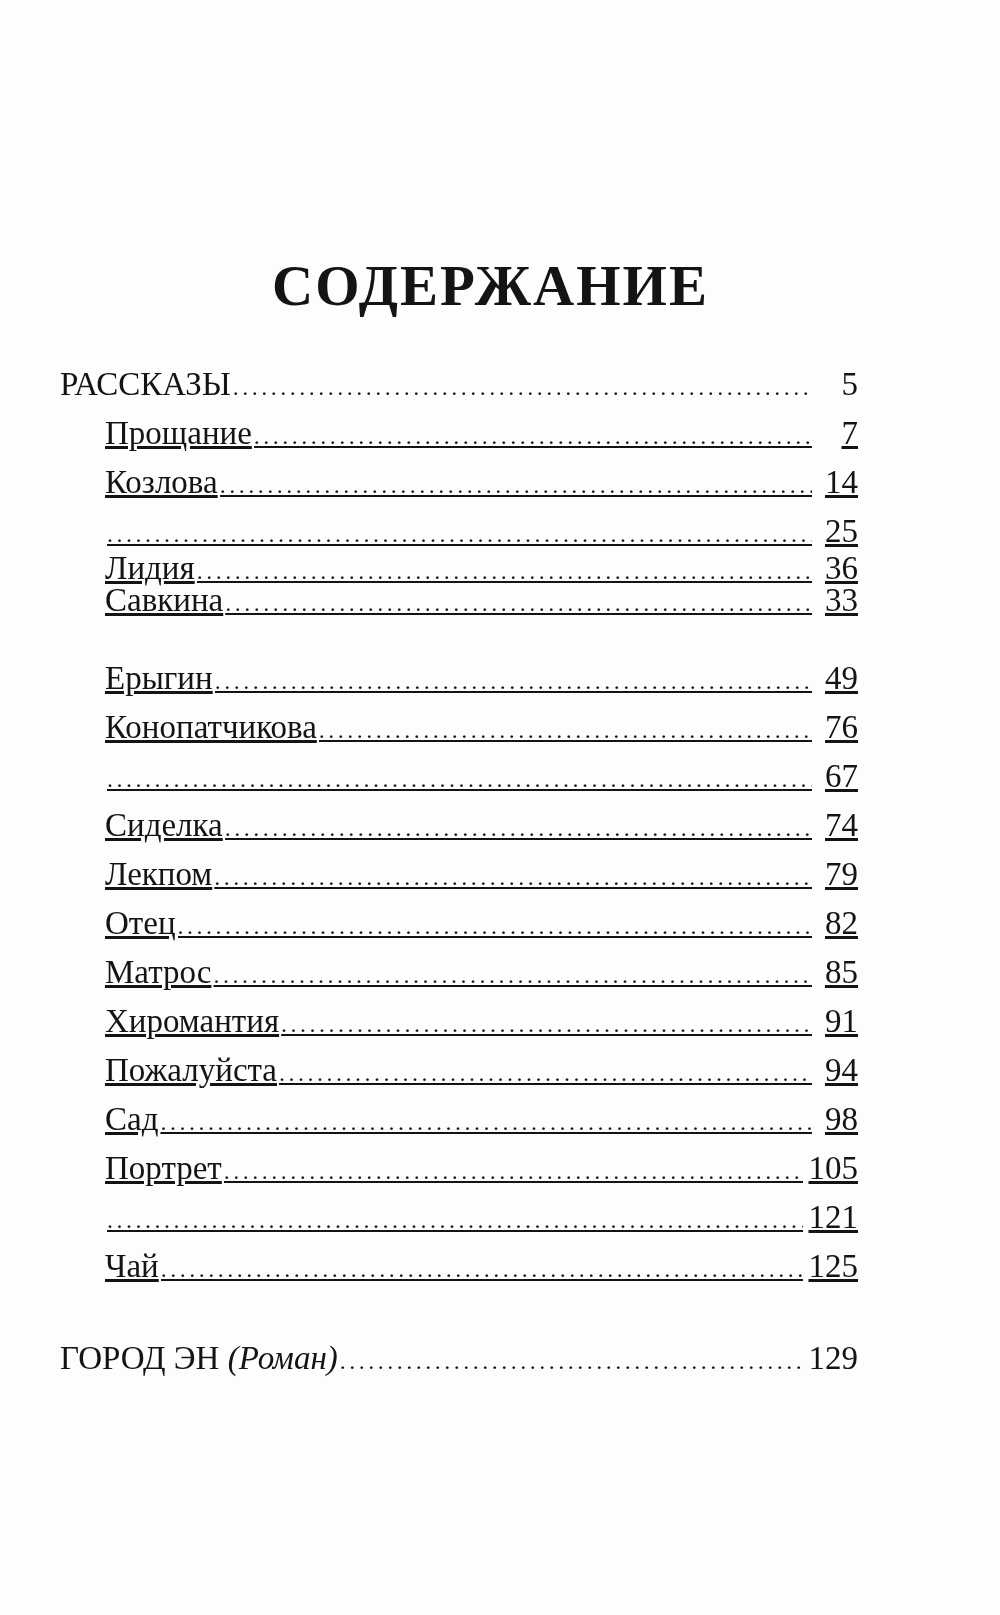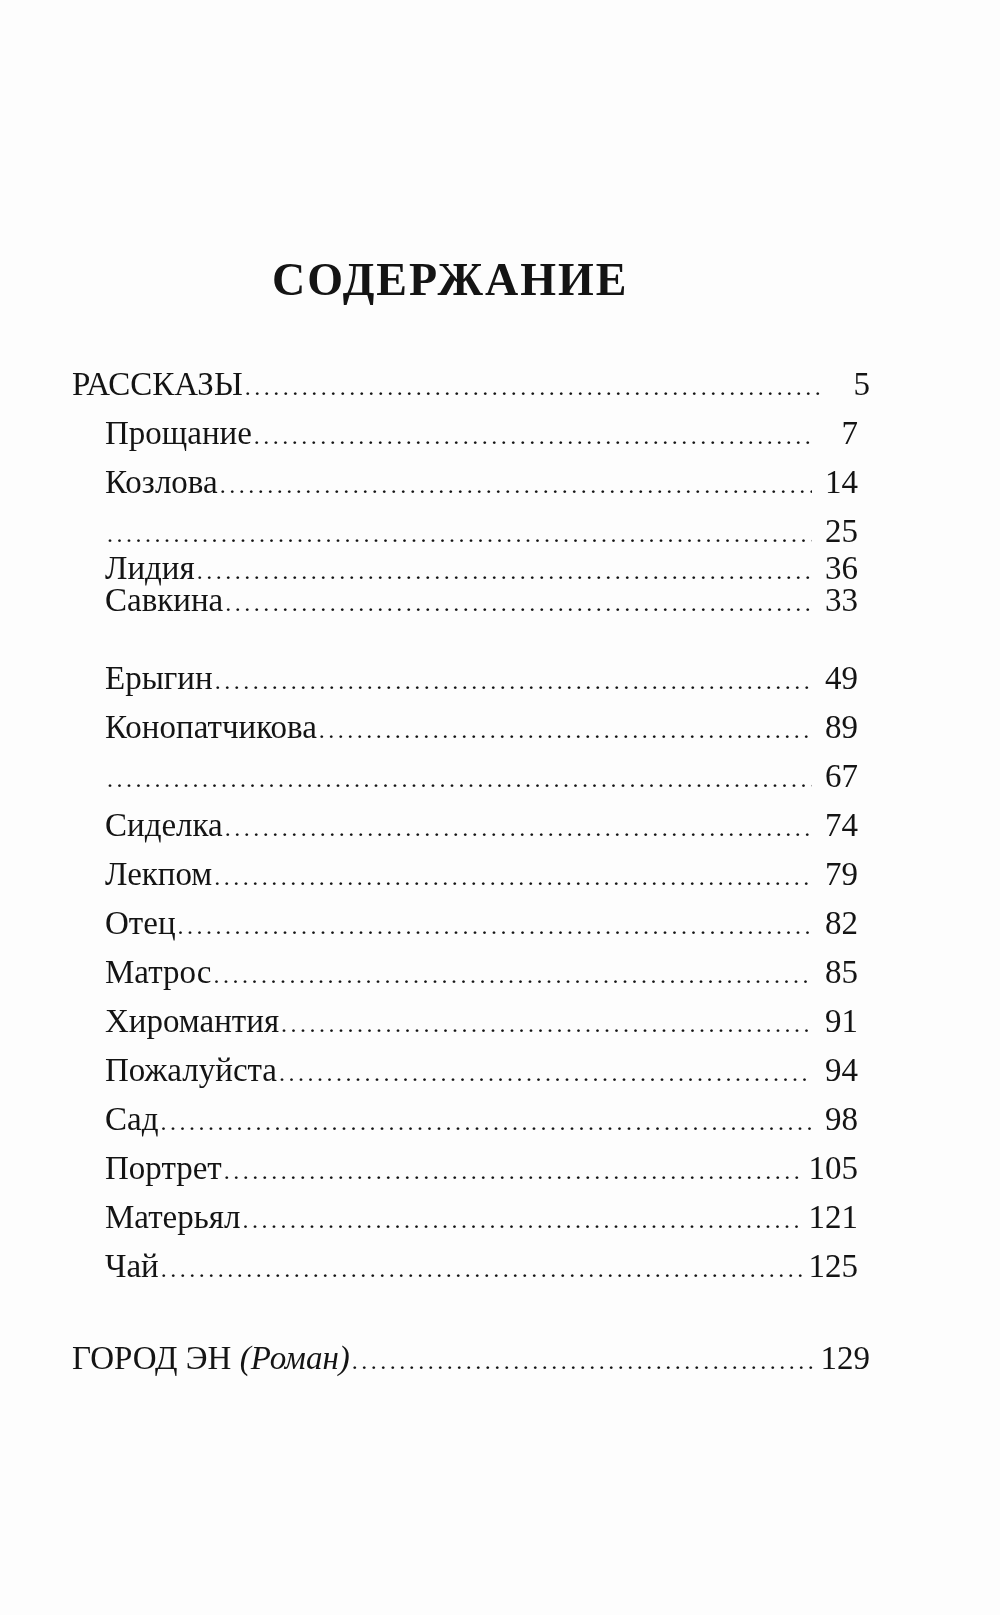--- a/index.html
+++ b/index.html
@@ -1,26 +1,26 @@
 <!DOCTYPE html>
 <html><head>
 <meta charset="utf-8">
 <style>
   html, body { margin:0; padding:0; }
   body { width:1000px; height:1615px; background:#fdfdfd; position:relative; overflow:hidden;
          font-family:"Liberation Serif", "DejaVu Serif", serif; color:#141414; }
   .title { position:absolute; top:253px; left:0; width:1000px; text-align:left; padding-left:272px; box-sizing:border-box;
-           font-size:46px; letter-spacing:2px; font-weight:bold; }
+           font-size:57px; letter-spacing:2px; font-weight:bold; }
   .toc { position:absolute; left:0; top:0; width:1000px; }
   .row { position:absolute; height:48px; display:flex; align-items:baseline; font-size:33px; line-height:48px; }
   .row .label { white-space:nowrap; }
   .row .dots { flex:1; overflow:hidden; white-space:nowrap; letter-spacing:3.5px; margin:0 6px 0 2px; font-size:24px; }
   .row .page { min-width:40px; text-align:right; white-space:nowrap; }
-  .row.top { left:60px; width:798px;margin-left:12px; }
-  .row.sub { left:105px; width:753px; }
+  .row.top { left:60px; width:798px; }
+  .row.sub { left:105px; width:753px;text-decoration:underline; }
   .sub-note { font-style:italic; }
 </style>
 </head>
 <body>
 
 <div class="title">СОДЕРЖАНИЕ</div>
 
 <div class="toc">
 
   <div class="row top" style="top:360px">
@@ -54,21 +54,21 @@
       <span class="page">33</span>
     </div>
   <div class="row sub" style="top:654px">
       <span class="label">Ерыгин</span>
       <span class="dots">................................................................................</span>
       <span class="page">49</span>
     </div>
   <div class="row sub" style="top:703px">
       <span class="label">Конопатчикова</span>
       <span class="dots">................................................................................</span>
-      <span class="page">89</span>
+      <span class="page">76</span>
     </div>
   <div class="row sub" style="top:752px">
       <span class="dots">................................................................................</span>
       <span class="page">67</span>
     </div>
   <div class="row sub" style="top:801px">
       <span class="label">Сиделка</span>
       <span class="dots">................................................................................</span>
       <span class="page">74</span>
     </div>
@@ -101,21 +101,20 @@
       <span class="label">Сад</span>
       <span class="dots">................................................................................</span>
       <span class="page">98</span>
     </div>
   <div class="row sub" style="top:1144px">
       <span class="label">Портрет</span>
       <span class="dots">................................................................................</span>
       <span class="page">105</span>
     </div>
   <div class="row sub" style="top:1193px">
-      <span class="label">Матерьял</span>
       <span class="dots">................................................................................</span>
       <span class="page">121</span>
     </div>
   <div class="row sub" style="top:1242px">
       <span class="label">Чай</span>
       <span class="dots">................................................................................</span>
       <span class="page">125</span>
     </div>
 
   <div class="row top" style="top:1334px">

